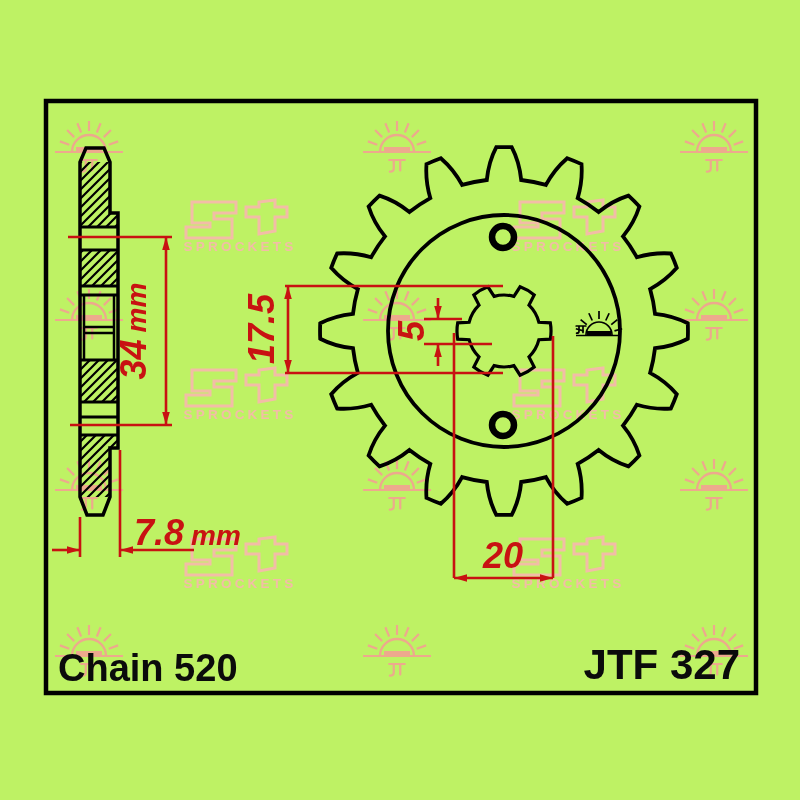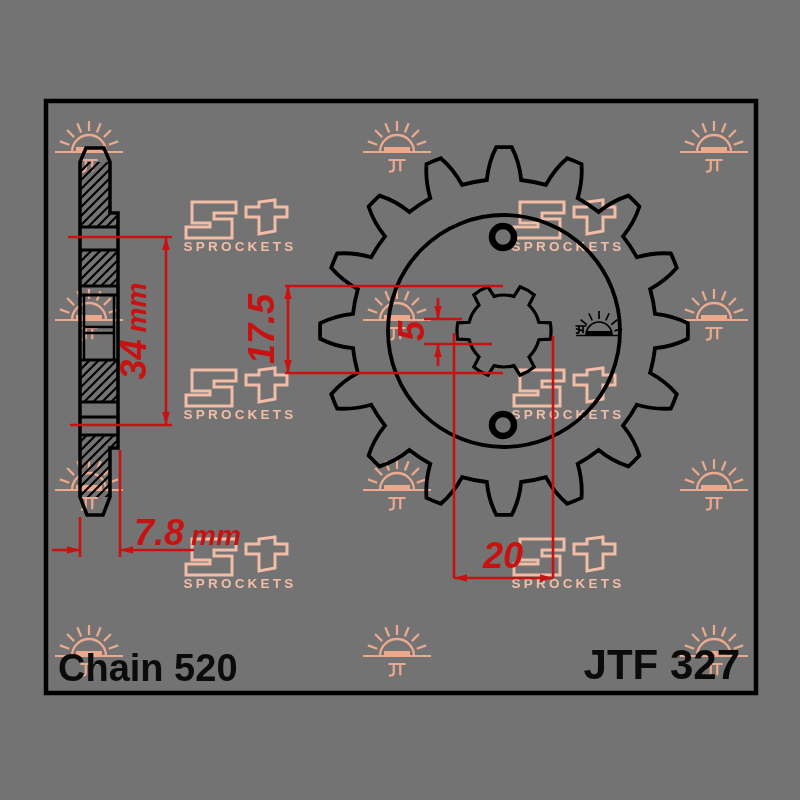--- a/index.html
+++ b/index.html
@@ -1,16 +1,16 @@
 <!DOCTYPE html>
 <html><head>
 <meta charset="utf-8">
 <style>
   html,body{margin:0;padding:0;background:#ffffff;}
-  .page{width:800px;height:800px;position:relative;background:#737373;overflow:hidden;}
+  .page{width:800px;height:800px;position:relative;background:#bef264;overflow:hidden;}
   svg{display:block;}
   text{font-family:"Liberation Sans","DejaVu Sans",sans-serif;}
   .dim-text{font-style:italic;font-weight:bold;}
   .big-label{font-weight:bold;fill:#0b0b0b;}
   .wm-text{font-weight:bold;letter-spacing:3.2px;}
 </style>
 </head>
 <body>
 
 <div class="page">

